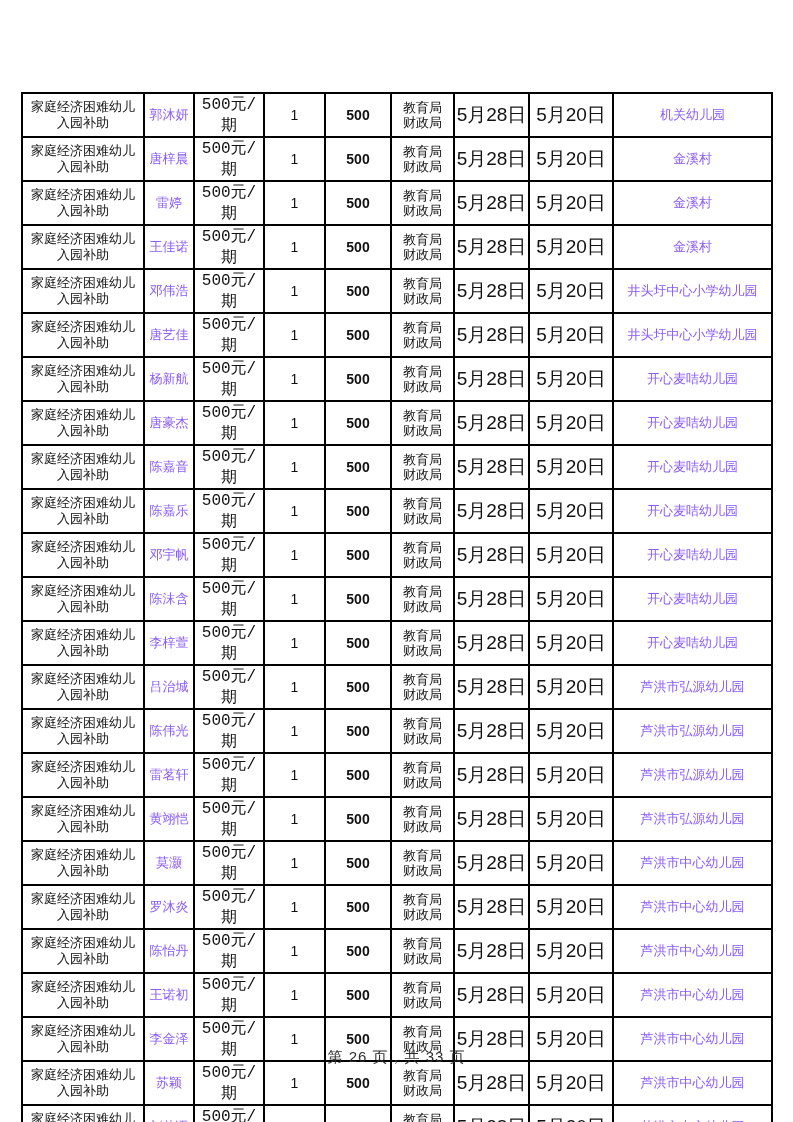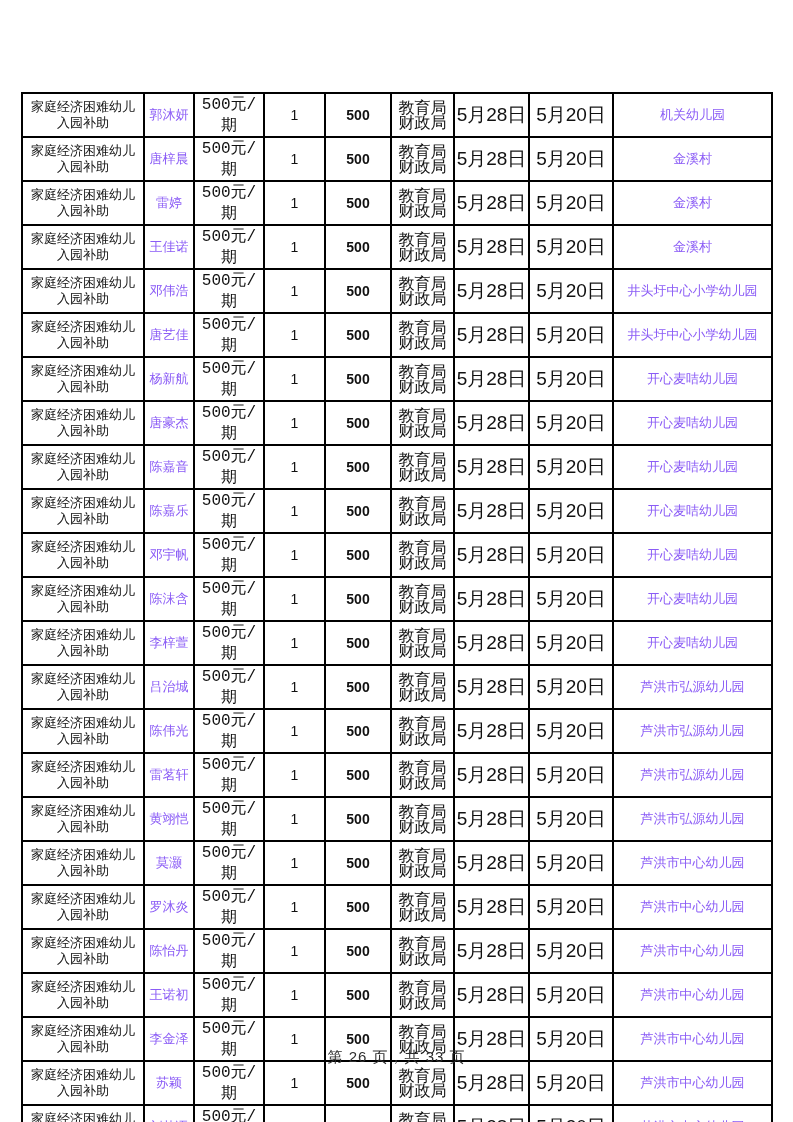--- a/index.html
+++ b/index.html
@@ -35,21 +35,21 @@
   }
   .serif {
     font-family: "DejaVu Serif", "Liberation Serif", serif;
     color: #8b5cf6;
   }
   .c-subsidy { font-size: 13px; line-height: 16px; margin-top: 32px; }
   .c-name { font-size: 13px; }
   .c-standard { font-size: 16px; font-family: Liberation Mono, monospace; }
   .c-count { font-size: 14px; }
   .c-amount { font-size: 14px; font-weight: bold; }
-  .c-dept { font-size: 16px; line-height: 15px; }
+  .c-dept { font-size: 13px; line-height: 15px; }
   .c-date { font-size: 19px; }
   .c-org { font-size: 13px; }
   .page-footer {
     position: absolute;
     top: 1048px;
     left: 0;
     width: 793px;
     text-align: center;
     font-family: Liberation Sans, sans-serif;
     font-size: 15px;

